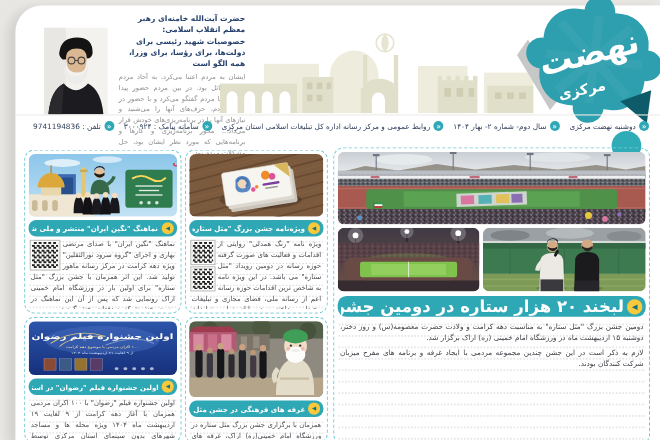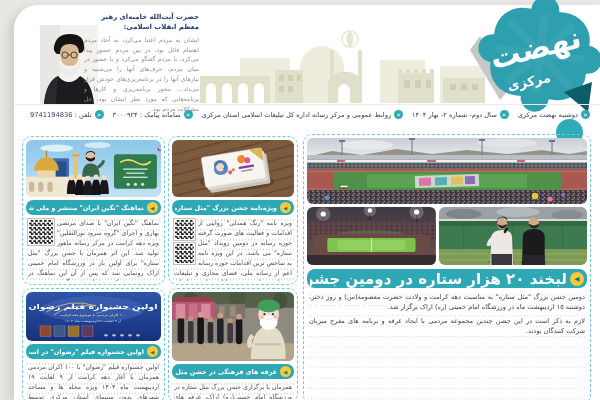--- a/index.html
+++ b/index.html
@@ -4,21 +4,21 @@
 <style>
   *{margin:0;padding:0;box-sizing:border-box}
   html,body{width:600px;height:400px;overflow:hidden;background:#e9e7e4}
   #app{position:relative;width:600px;height:400px;overflow:hidden;direction:rtl;
        font-family:"DejaVu Sans","Liberation Sans",sans-serif;color:#333}
   .paper{position:absolute;left:14px;top:5px;width:586px;height:395px;background:#fff;
          border-top-left-radius:24px;box-shadow:-6px 3px 10px rgba(0,0,0,.10)}
   
   .kh-photo{position:absolute;left:40px;top:25px;width:58px;height:79px}
   .kh-photo svg,.skyline svg,.logo svg,.img svg{display:block;width:100%;height:100%}
-  .quote{position:absolute;left:84px;top:12px;width:115px;height:92px;text-align:right}
+  .quote{position:absolute;left:108px;top:12px;width:115px;height:92px;text-align:right}
   .q-title,.q-sub{font-size:6.9px;font-weight:bold;color:#25406d;line-height:1.5}
   .q-body{margin-top:2px;font-size:6.1px;color:#8f8f94;line-height:1.62;text-align:justify}
   .skyline{position:absolute;left:200px;top:28px;width:285px;height:75px}
   .logo{position:absolute;left:466px;top:0;width:134px;height:114px}
   
   .masthead{position:absolute;left:14px;top:104px;width:586px;height:20px;display:flex;
             align-items:center;justify-content:space-between;padding:0 10px 0 16px;
             border-top:1px solid #eeece8}
   .mh-item{display:flex;align-items:center;gap:3px}
   .mh-ico{width:9px;height:9px;border-radius:50%;background:#2fa8b6;color:#fff;
@@ -87,20 +87,21 @@
           <line x1="28" y1="30" x2="31" y2="30"></line>
       </g>
       <path d="M18 33 q-1 17 11 19 q12 -2 11 -19 q-2 11 -11 11 q-9 0 -11 -11z" fill="#ececea"></path>
       <path d="M4 79 q2 -22 14 -28 q5 6 11 6 q6 0 11 -6 q12 6 14 28 z" fill="#1c1c20"></path>
       <path d="M4 79 q2 -22 14 -28 l-2 28z" fill="#2a2a2e"></path>
     </svg>
   </div>
 
   <div class="quote">
     <div class="q-title">حضرت آیت‌الله خامنه‌ای رهبر معظم انقلاب اسلامی:</div>
+    <div class="q-sub">خصوصیات شهید رئیسی برای دولت‌ها، برای رؤسا، برای وزرا، همه الگو است</div>
     <div class="q-body">ایشان به مردم اعتنا می‌کرد، به آحاد مردم اهتمام قائل بود. در بین مردم حضور پیدا می‌کرد، با مردم گفتگو می‌کرد و با حضور در میان مردم، حرف‌های آنها را می‌شنید و نیازهای آنها را در برنامه‌ریزی‌های خودش قرار می‌داد... محور برنامه‌ریزی و کارها و برنامه‌هایی که مورد نظر ایشان بود، حل مشکلات مردم بود.</div>
   </div>
 
   <div class="skyline">
     <svg viewBox="0 0 285 75" preserveAspectRatio="none">
       <g fill="#eeeddd">
         <rect x="40" y="30" width="50" height="45"></rect>
         <path d="M100 75 V40 a22 22 0 0 1 44 0 V75 Z"></path>
         <rect x="180" y="32" width="45" height="43"></rect>
         <rect x="240" y="38" width="45" height="37"></rect>

